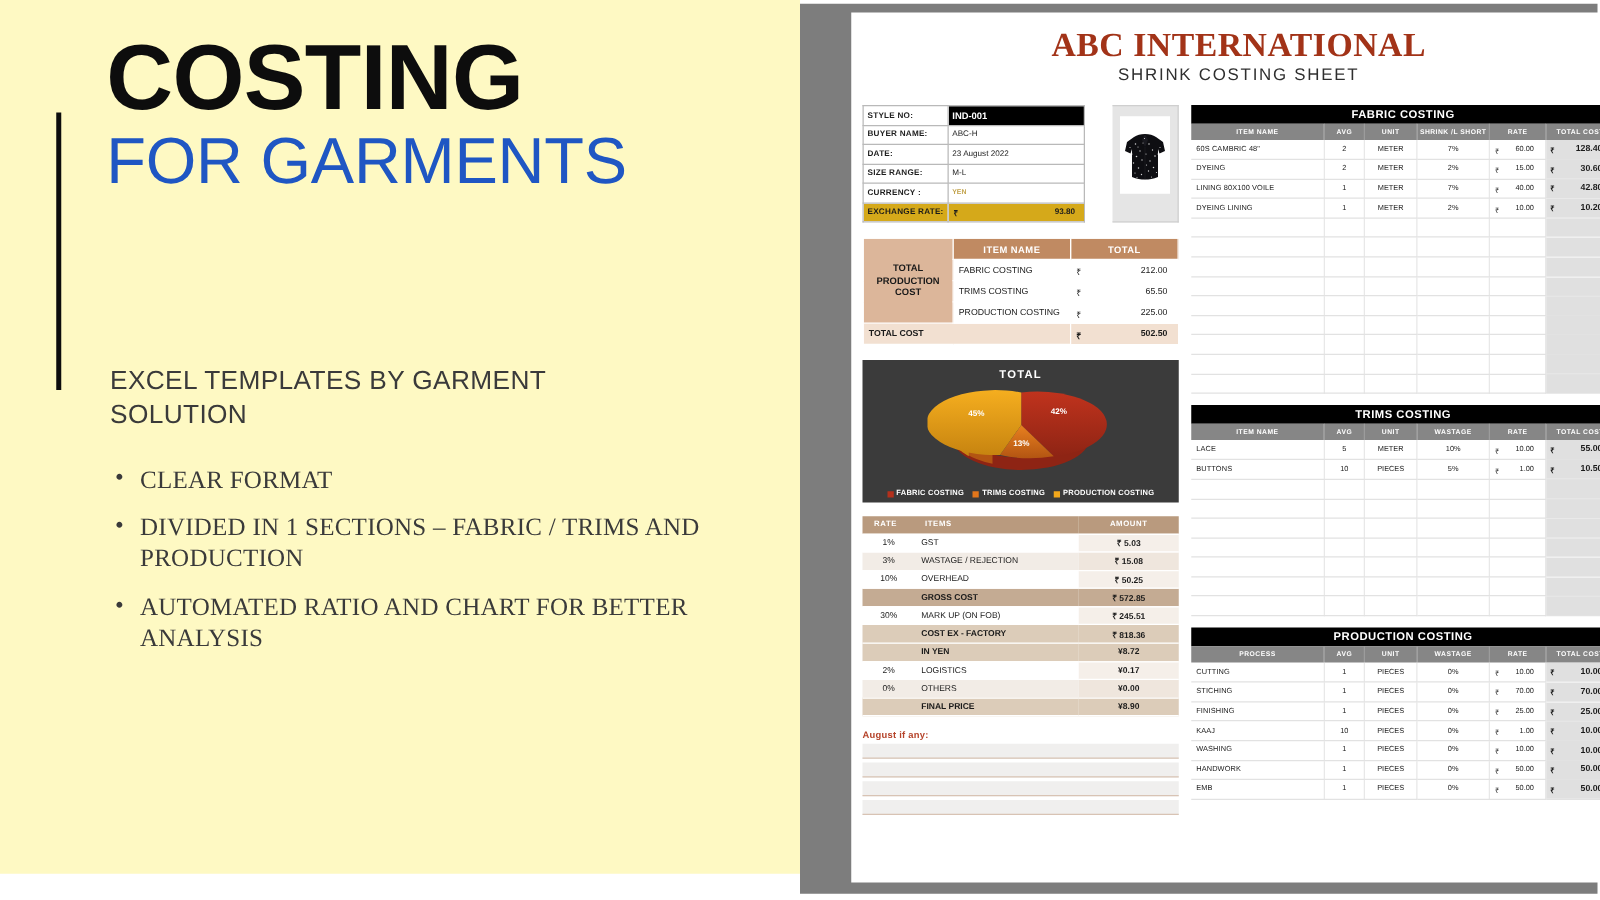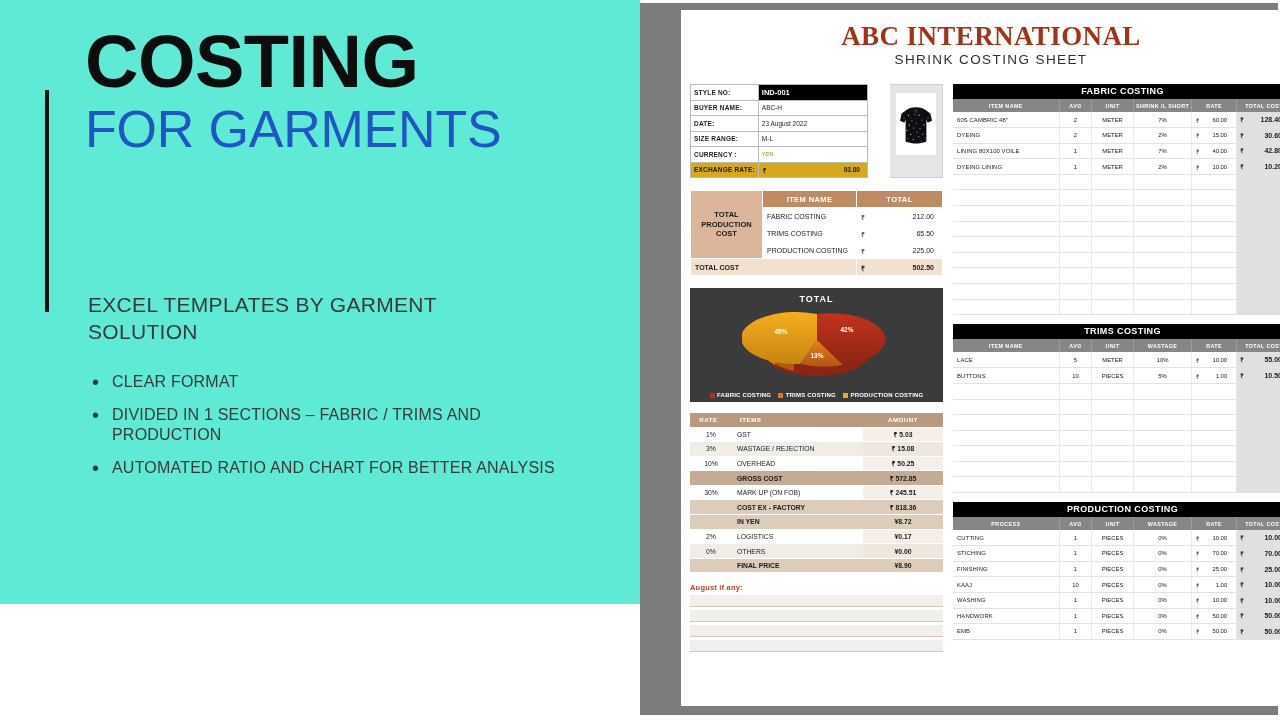--- a/index.html
+++ b/index.html
@@ -6,22 +6,22 @@
   html, body { width: 1280px; height: 720px; }
   body {
     font-family: "Liberation Sans", sans-serif;
     background: #ffffff;
     overflow: hidden;
     position: relative;
   }
 
   
   #left-panel {
-    position: absolute; left: 0; top: 0; width: 640px; height: 604px;
-    background: #5eead4;
+    position: absolute; left: 0; top: 0; width: 640px; height: 699px;
+    background: #fef9c3;
   }
   #accent-bar {
     position: absolute; left: 45px; top: 90px; width: 4px; height: 222px;
     background: #0d0d0d;
   }
   #title-block { position: absolute; left: 85px; top: 28px; width: 540px; }
   .title-line {
     font-family: "Liberation Sans", sans-serif;
     font-weight: bold; font-size: 74px; line-height: 0.92;
     letter-spacing: -0.5px; color: #0d0d0d;
@@ -35,22 +35,22 @@
     position: absolute; left: 88px; top: 292px; width: 450px;
     font-size: 21px; line-height: 1.28; color: #3a3a3a;
     font-weight: 300; letter-spacing: 0.3px;
   }
   #bullets {
     position: absolute; left: 88px; top: 372px; width: 500px;
     list-style: none;
   }
   #bullets li {
     position: relative; padding-left: 24px; margin-bottom: 13px;
-    font-size: 16px; line-height: 1.26; color: #3a3a3a;
-    font-weight: 300; letter-spacing: 0.2px;
+    font-size: 20px; line-height: 1.26; color: #3a3a3a;
+    font-weight: 300; letter-spacing: 0.2px; font-family: Liberation Serif, serif;
   }
   #bullets li::before {
     content: "•"; position: absolute; left: 4px; top: -2px;
     font-size: 20px; color: #3a3a3a;
   }
 
   
   #sheet-frame {
     position: absolute; left: 640px; top: 3px; width: 638px; height: 712px;
     background: #7d7d7d;

